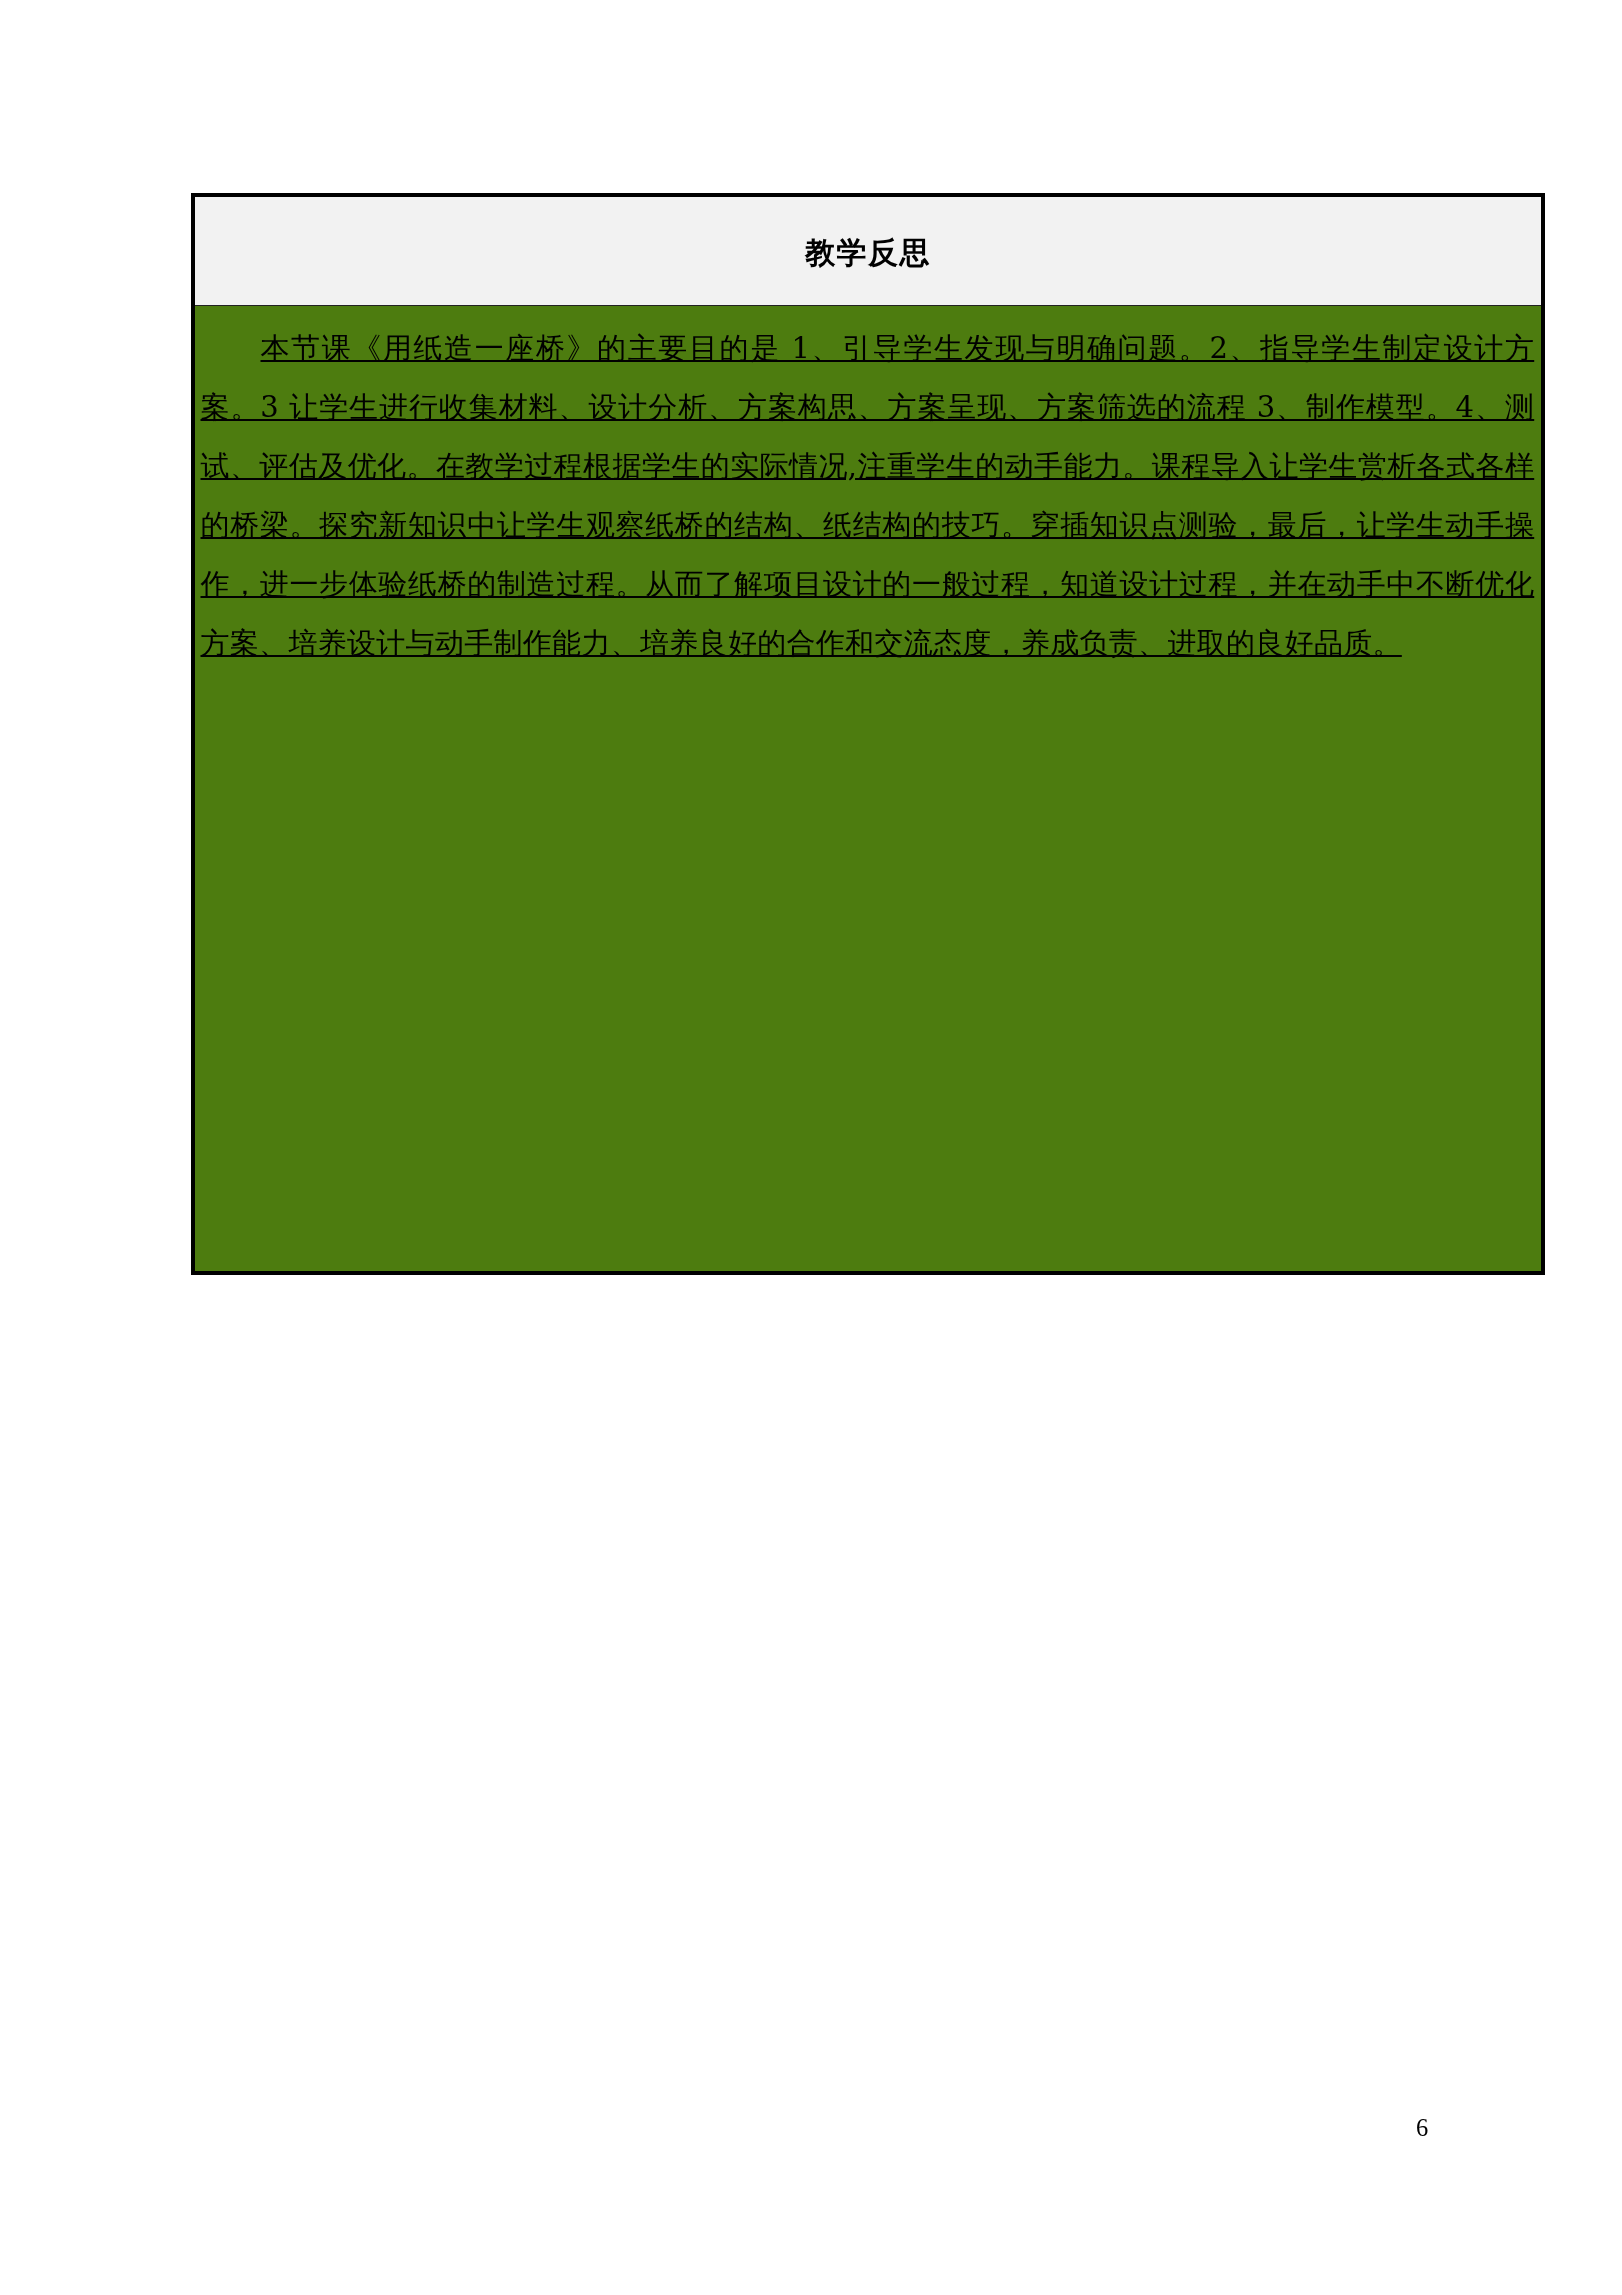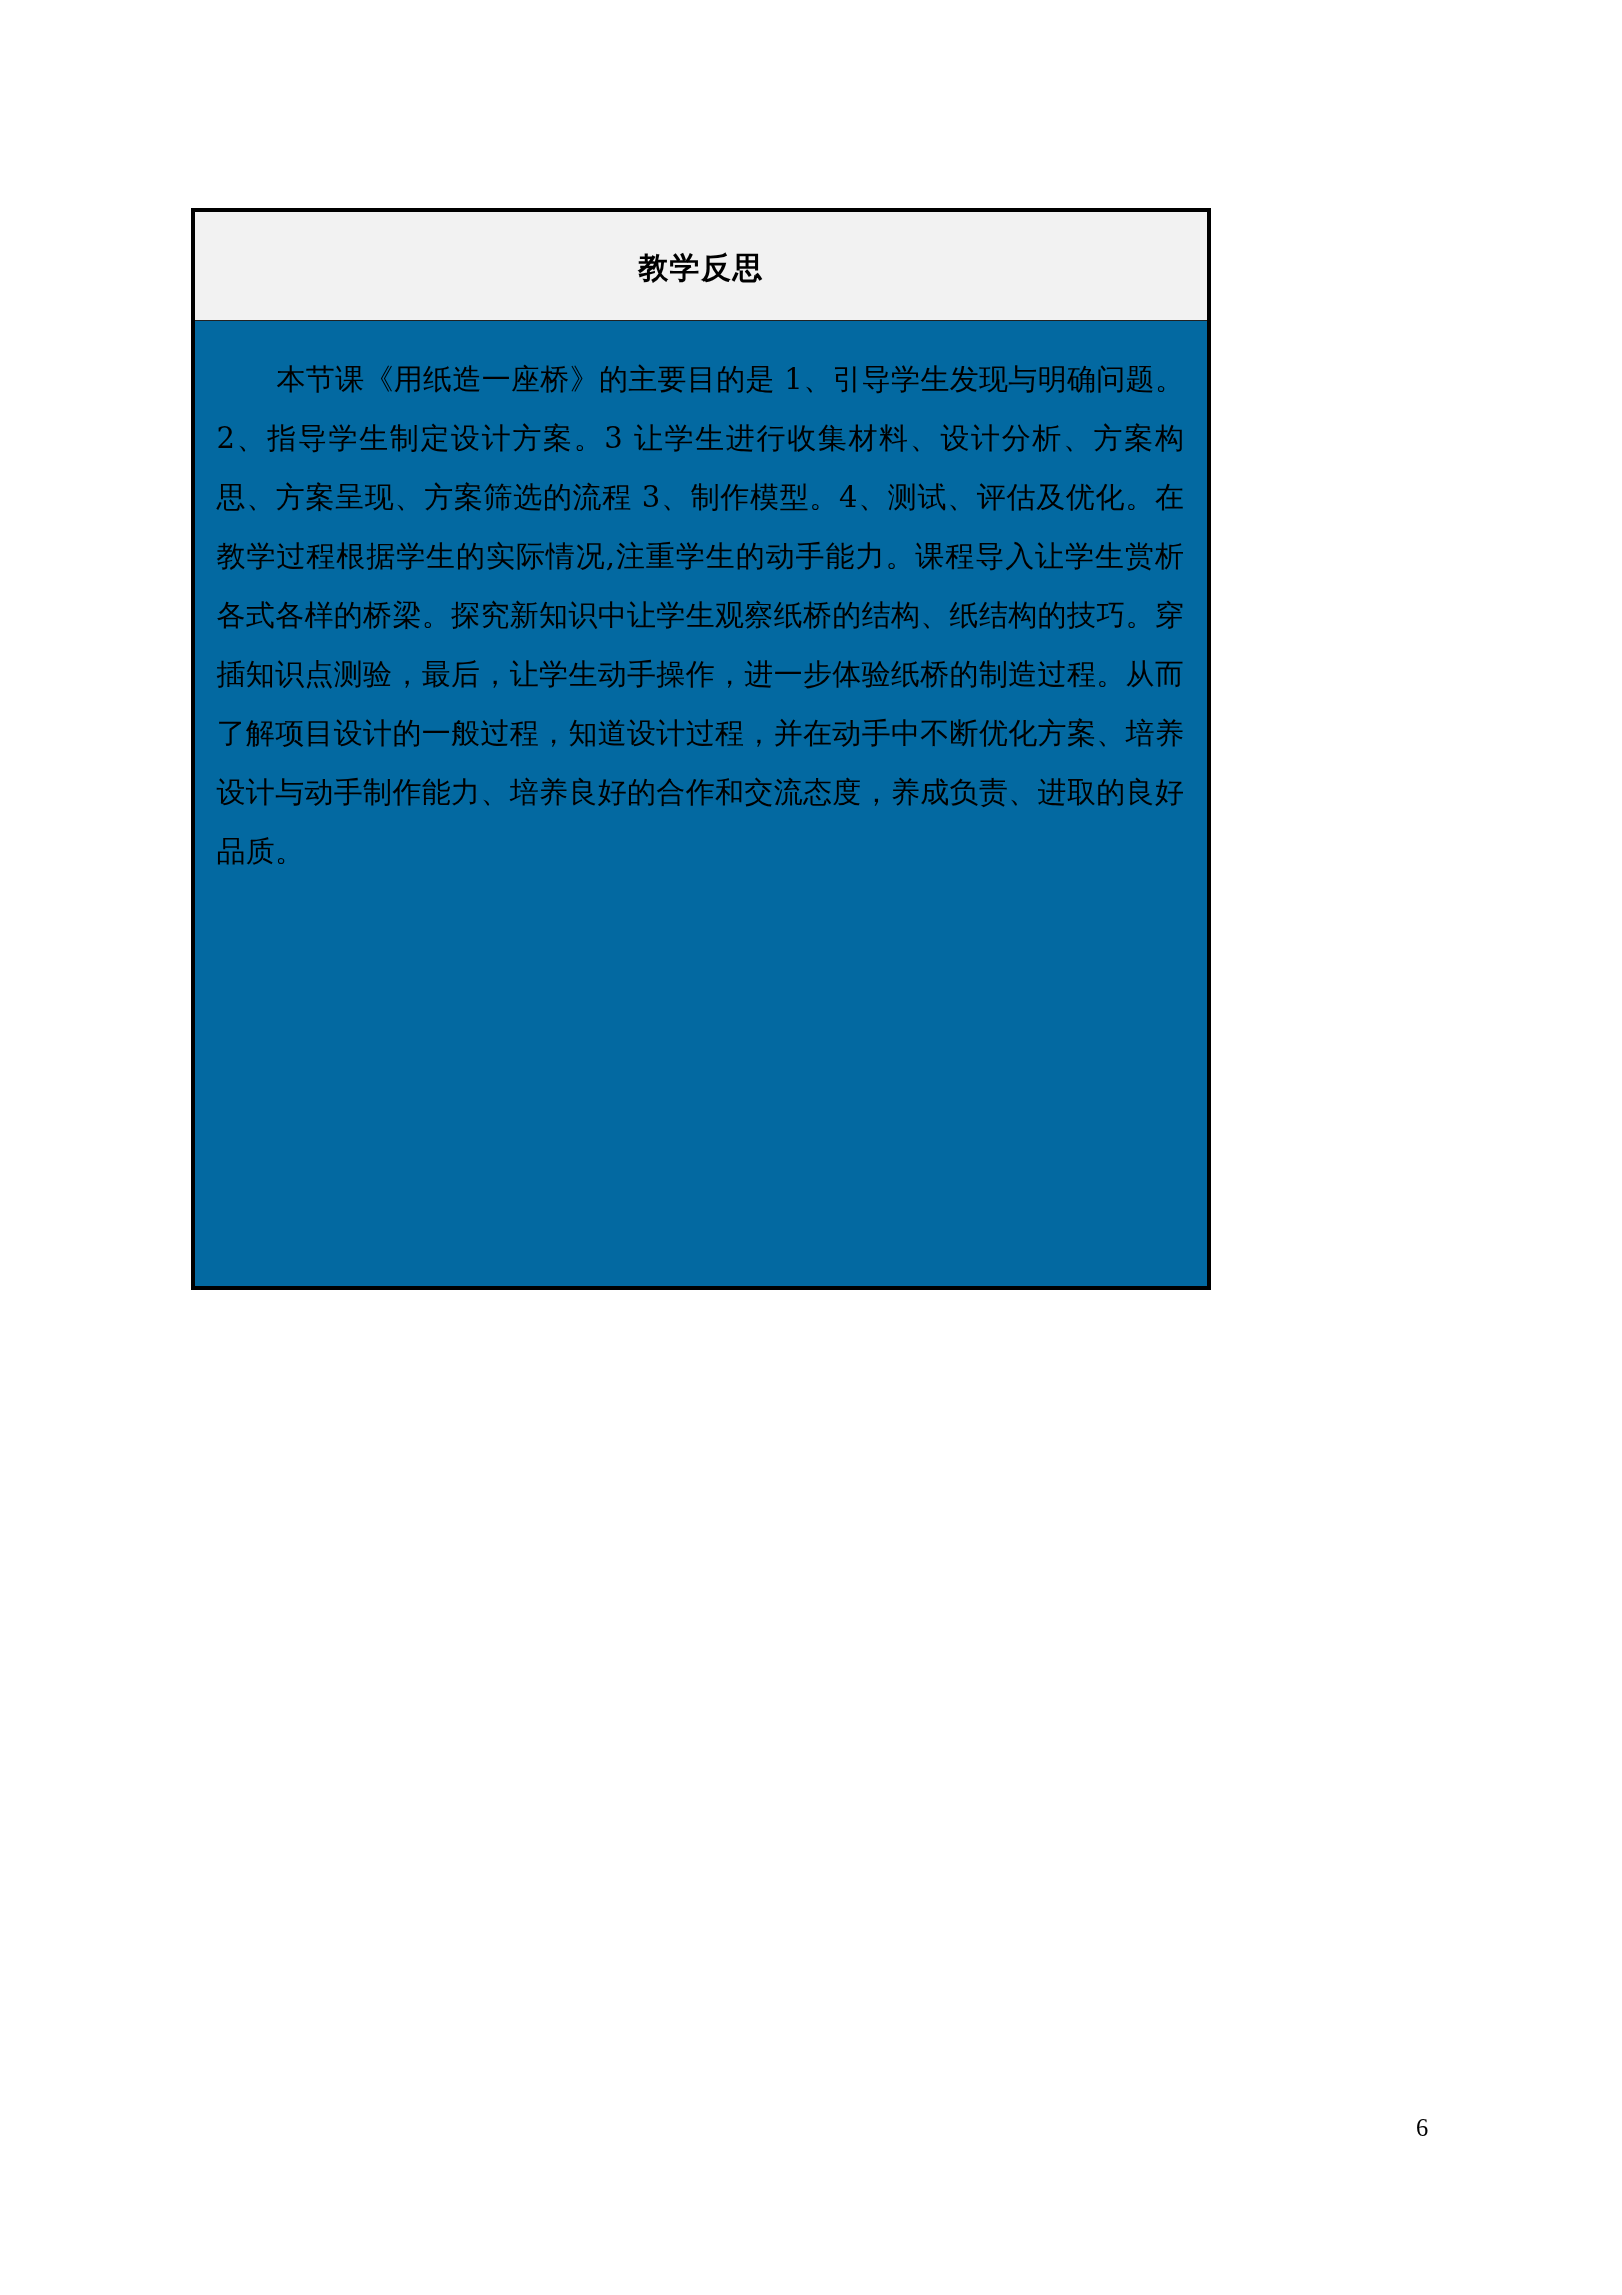--- a/index.html
+++ b/index.html
@@ -3,25 +3,25 @@
 <meta charset="utf-8">
 <style>
   html, body { margin: 0; padding: 0; background: #ffffff; }
   body {
     width: 1623px; height: 2295px; position: relative; overflow: hidden;
     font-family: "DejaVu Serif", "Liberation Serif", serif;
     color: #000;
   }
   .table {
     position: absolute;
-    left: 191px; top: 208px;
-    width: 1020px; height: 1082px;
+    left: 191px; top: 193px;
+    width: 1354px; height: 1082px;
     box-sizing: border-box;
     border: 4.1px solid #000;
-    background: #0369a1;
+    background: #4d7c0f;
   }
   .header-row {
     position: absolute; left: 0; top: 0; right: 0;
     height: 108px;
     background: #f2f2f2;
     border-bottom: 1.4px solid #222;
     display: flex; align-items: center; justify-content: center;
   }
   .header-title {
     font-family: "DejaVu Sans", "Liberation Sans", sans-serif;
@@ -29,27 +29,28 @@
     font-size: 30px;
     letter-spacing: 1.4px;
     margin-top: 4.1px;
   }
   .body-cell {
     position: absolute; left: 0; right: 0; top: 110px; bottom: 0;
     padding: 12.3px 6.8px 0 5.5px;
     box-sizing: border-box;
   }
   .reflection-text {
-    margin: 16px;
+    margin: 0;
     font-size: 29px;
     line-height: 59px;
     text-indent: 60px;
     text-align: justify;
     word-break: break-all;
     letter-spacing: 0.3px;
+    text-decoration: underline;
   }
   .page-number {
     position: absolute;
     left: 1416px; top: 2114px;
     font-family: "Liberation Serif", "DejaVu Serif", serif;
     font-size: 24.5px;
   }
 </style>
 </head>
 <body>

